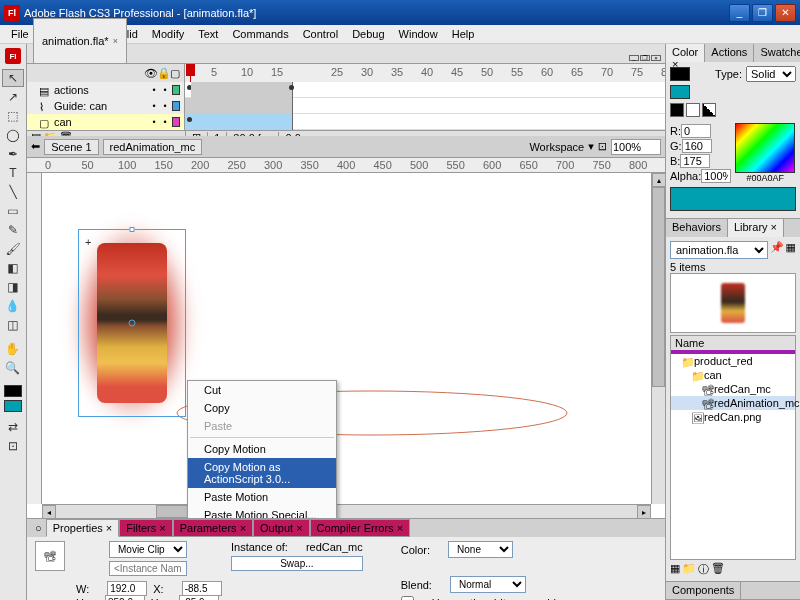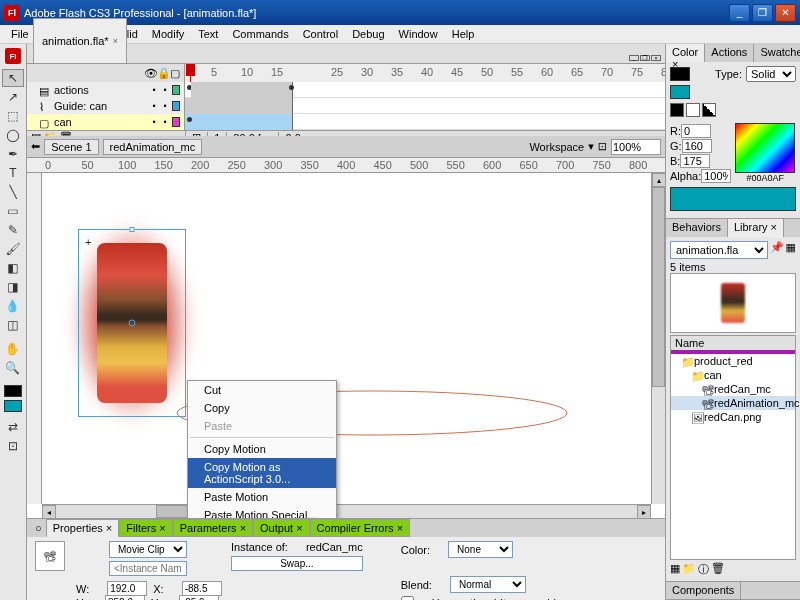--- a/index.html
+++ b/index.html
@@ -89,21 +89,21 @@
 
 
 .hscroll { position:absolute; left:15px; right:14px; bottom:0; height:14px; background:#e0e0e0; border-top:1px solid #999; display:flex; }
 .vscroll { position:absolute; right:0; top:15px; bottom:14px; width:14px; background:#e0e0e0; border-left:1px solid #999; }
 .sbtn { width:14px; height:14px; background:#d0d0d0; border:1px solid #999; display:flex; align-items:center; justify-content:center; font-size:8px; }
 .sthumb { background:#c0c0c0; border:1px solid #999; }
 
 
 .proppanel { height:82px; background:#ededed; border-top:1px solid #999; display:flex; flex-direction:column; }
 .proptabs { height:18px; display:flex; align-items:center; background:#d0d0d0; padding-left:8px; gap:0; font-size:10px; }
-.proptabs .ptab { padding:2px 6px; border:1px solid #999; background:#84cc16; cursor:pointer; }
+.proptabs .ptab { padding:2px 6px; border:1px solid #999; background:#be185d; cursor:pointer; }
 .proptabs .ptab.active { background:#ededed; border-bottom-color:#ededed; }
 .propbody { flex:1; padding:4px 8px; display:flex; gap:8px; align-items:flex-start; }
 .propbody .mcicon { width:30px; height:30px; border:1px solid #999; background:#fff; display:flex; align-items:center; justify-content:center; }
 .propbody .col { display:flex; flex-direction:column; gap:3px;margin-left:36px; }
 .propbody label { font-size:10px; display:flex; align-items:center; gap:18px; }
 .propbody .sel { border:1px solid #7a9ac0; background:#fff; padding:1px 4px; font-size:10px; }
 .propbody .numfield { width:40px; border:1px solid #999; background:#fff; padding:1px 2px; font-size:10px; }
 
 
 .panelgroup { border-bottom:1px solid #999; display:flex; flex-direction:column; }

